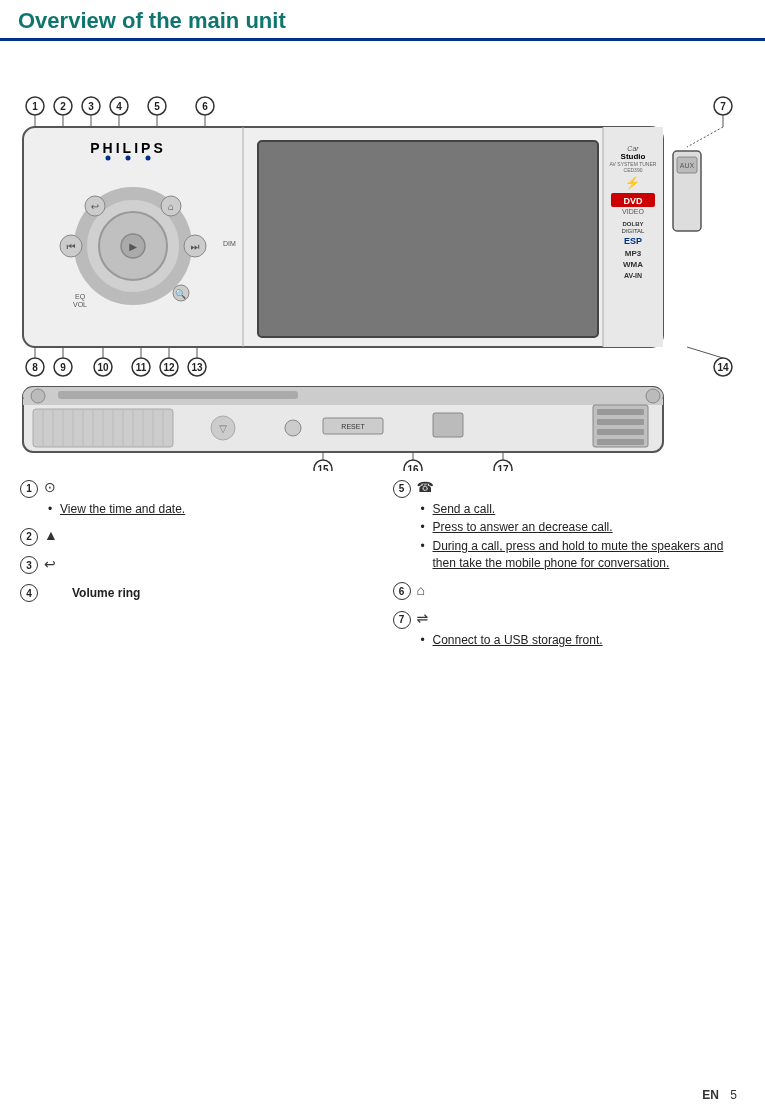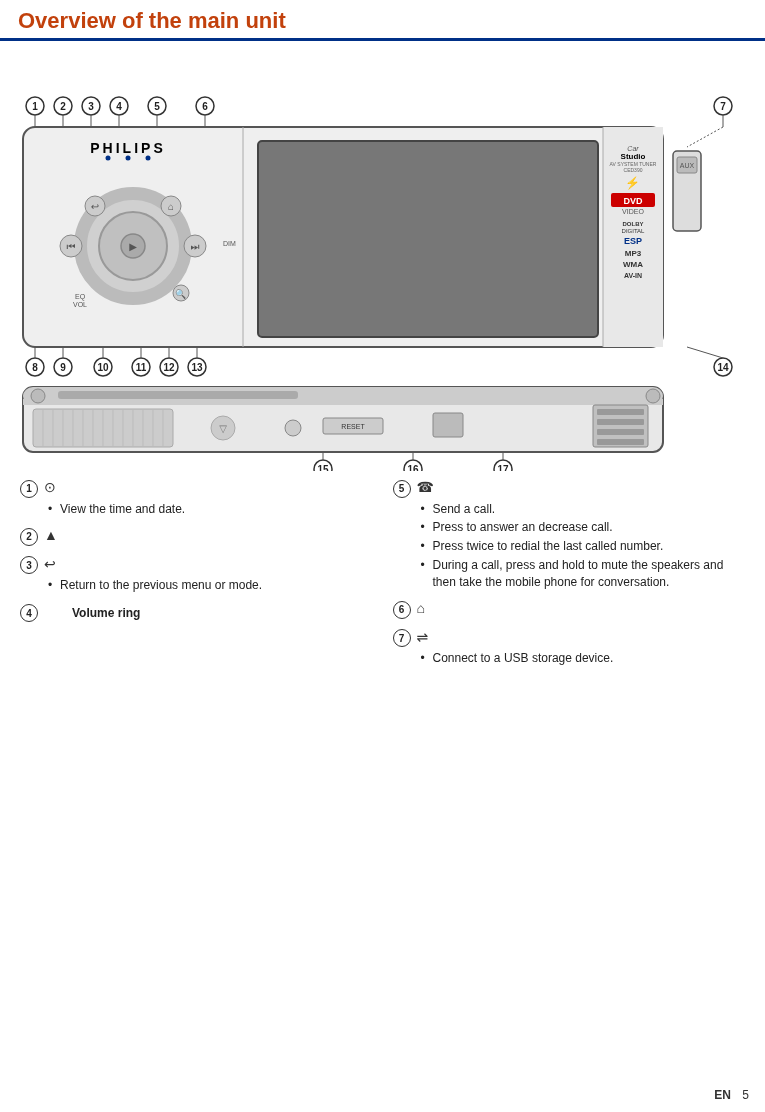--- a/index.html
+++ b/index.html
@@ -16,21 +16,21 @@
 
     
     .page-header {
       padding: 8px 18px 4px 18px;
       border-bottom: 3px solid #003087;
       margin-bottom: 10px;
     }
     .page-title {
       font-size: 22px;
       font-weight: bold;
-      color: #c2410c;
+      color: #0f766e;
     }
 
     
     .diagram-area {
       display: flex;
       flex-direction: column;
       align-items: center;
       padding: 0 10px;
     }
 
@@ -81,33 +81,34 @@
       margin-left: 28px;
       list-style: none;
     }
 
     .desc-bullets li {
       position: relative;
       padding-left: 12px;
       margin-bottom: 2px;
       font-size: 12px;
       line-height: 1.4;
+      text-decoration: underline;
     }
 
     .desc-bullets li::before {
       content: '•';
       position: absolute;
       left: 0;
     }
 
     
     .page-footer {
       position: absolute;
       bottom: 10px;
-      right: 16px;
+      right: 28px;
       font-size: 12px;
       color: #333;
     }
 
     .page-footer-en {
       display: inline-block;
       margin-right: 8px;
       font-weight: bold;
     }
 
@@ -334,62 +335,58 @@
         <span class="desc-num">2</span>
         <span class="desc-icon">▲</span>
       </div>
     </div>
 
     <div class="desc-item">
       <div class="desc-header">
         <span class="desc-num">3</span>
         <span class="desc-icon">↩</span>
       </div>
-      <ul class="desc-bullets">
-        <li>Return to the previous menu or mode.</li>
-      </ul>
     </div>
 
     <div class="desc-item">
       <div class="desc-header">
         <span class="desc-num">4</span>
         <span class="desc-title">Volume ring</span>
       </div>
     </div>
   </div>
 
   <div>
 
     <div class="desc-item">
       <div class="desc-header">
         <span class="desc-num">5</span>
         <span class="desc-icon">☎</span>
       </div>
       <ul class="desc-bullets">
         <li>Send a call.</li>
         <li>Press to answer an decrease call.</li>
-        <li>Press twice to redial the last called number.</li>
         <li>During a call, press and hold to mute the speakers and then take the mobile phone for conversation.</li>
       </ul>
     </div>
 
     <div class="desc-item">
       <div class="desc-header">
         <span class="desc-num">6</span>
         <span class="desc-icon">⌂</span>
       </div>
     </div>
 
     <div class="desc-item">
       <div class="desc-header">
         <span class="desc-num">7</span>
         <span class="desc-icon">⇌</span>
       </div>
       <ul class="desc-bullets">
-        <li>Connect to a USB storage device.</li>
+        <li>Connect to a USB storage front.</li>
       </ul>
     </div>
   </div>
 
 </div>
 
 <div class="page-footer">
   <span class="page-footer-en">EN</span>
   <span>5</span>
 </div>

